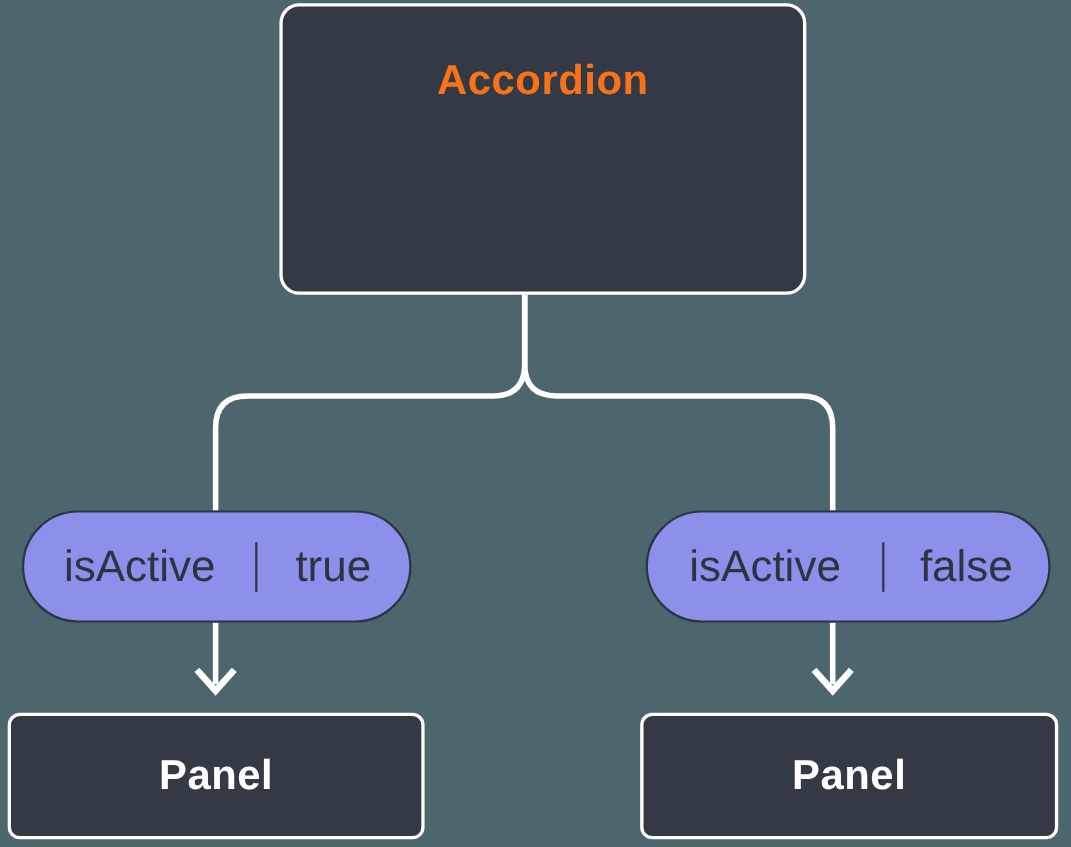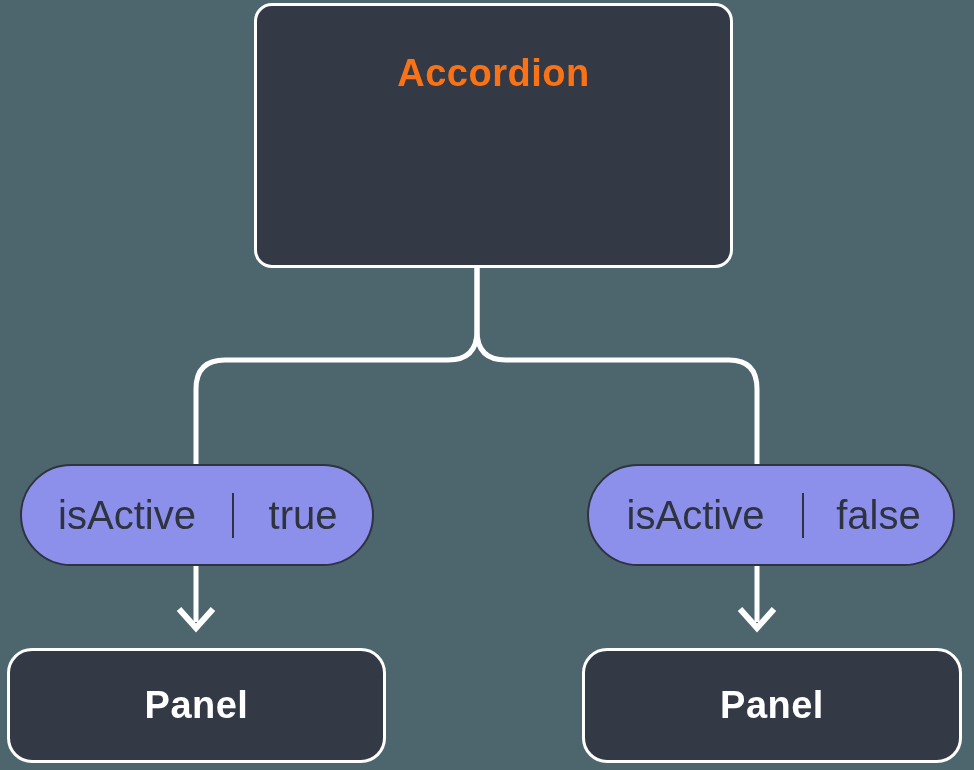--- a/index.html
+++ b/index.html
@@ -94,21 +94,21 @@
     align-items: center;
     justify-content: center;
   }
   .pill-left  { left: 20px;  width: 354px; }
   .pill-left  .seg-name { width: 210px; }
   .pill-right { left: 587px; width: 368px; }
   .pill-right .seg-name { width: 213px; }
   .panel-box {
     top: 648px;
     height: 115px;
-    border-radius: 25px;
+    border-radius: 11px;
     display: flex;
     align-items: center;
     justify-content: center;
     color: #FFFFFF;
     font-size: 38px;
     font-weight: 600;
     letter-spacing: 0.5px;
   }
   .panel-left  { left: 7px;   width: 379px; }
   .panel-right { left: 582px; width: 380px; }

